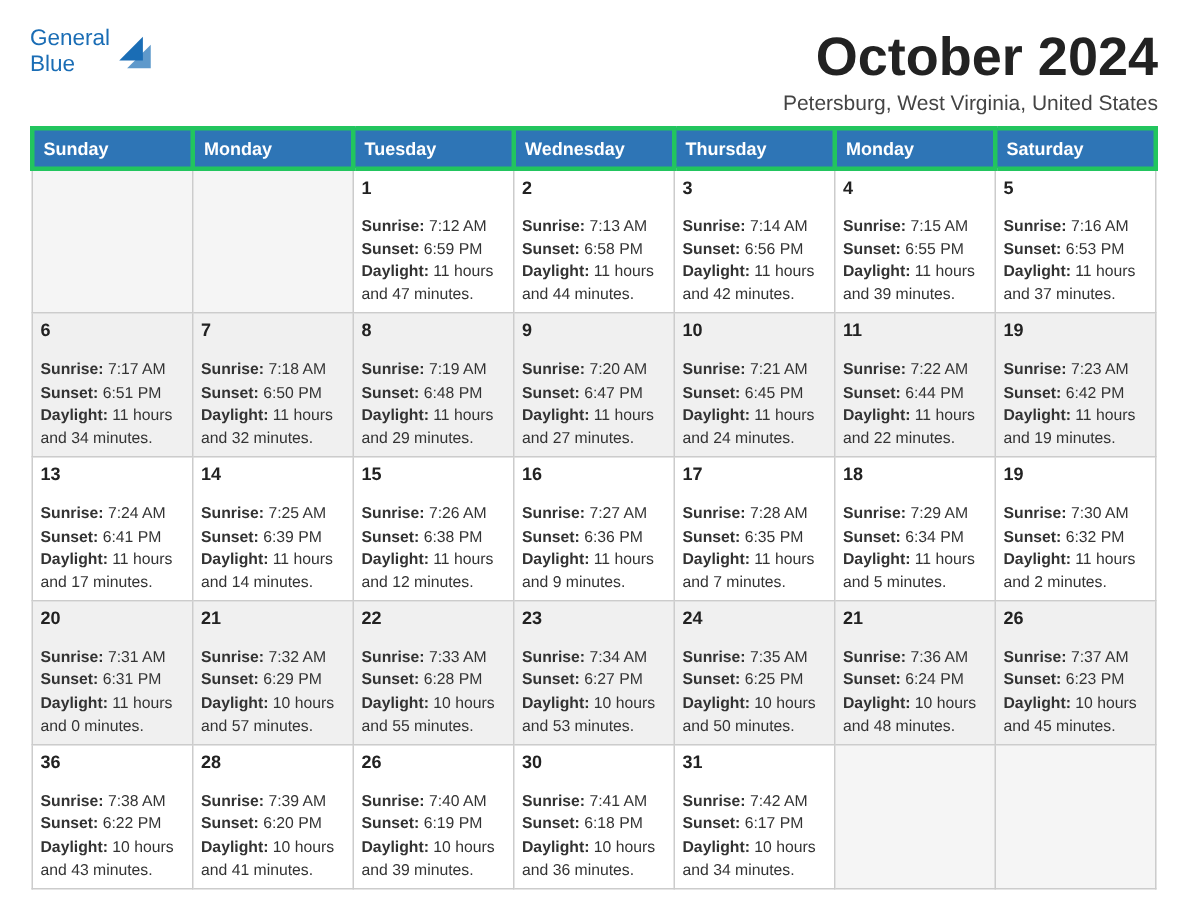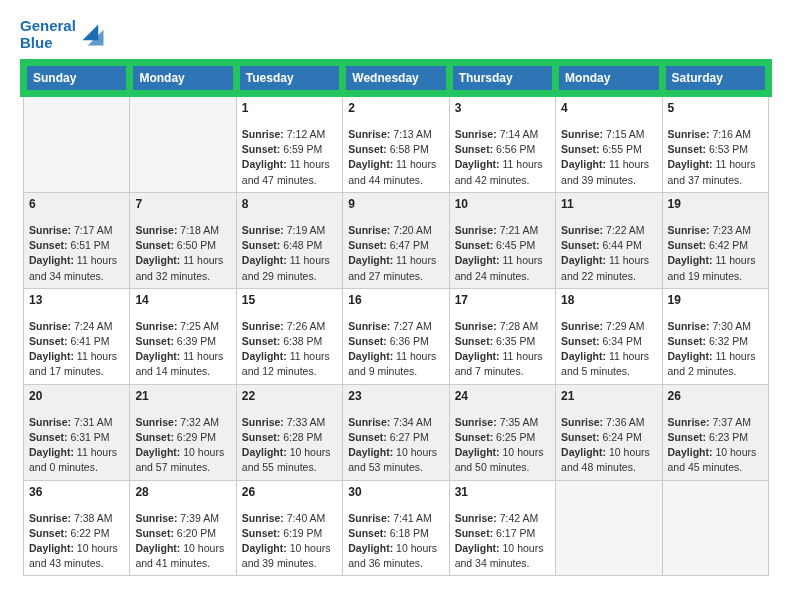--- a/index.html
+++ b/index.html
@@ -21,21 +21,21 @@
       justify-content: space-between;
       margin-bottom: 8px;
     }
     .logo {
       display: flex;
       align-items: center;
       gap: 0;
     }
     .logo-text {
       font-size: 15px;
-      font-weight: bold;
+      font-weight: normal;
       color: #333;
       line-height: 1.1;
     }
     .logo-text span {
       color: #1a6db5;
     }
     .logo-icon {
       width: 28px;
       height: 28px;
       margin-left: 3px;
@@ -60,21 +60,21 @@
       margin-top: 6px;
       font-size: 10.5px;
     }
     .calendar th {
       background: #2e75b6;
       color: #fff;
       text-align: left;
       padding: 5px 6px;
       font-size: 12px;
       font-weight: bold;
-      border: 7px solid #22c55e;
+      border: 3px solid #22c55e;
     }
     .calendar td {
       border: 1px solid #ccc;
       vertical-align: top;
       padding: 4px 5px;
       min-width: 100px;
       min-height: 70px;
       background: #fff;
     }
     .calendar td.empty {
@@ -109,20 +109,24 @@
             <span>General</span><br>
             <span style="color:#1a6db5;">Blue</span>
           </div>
           <svg class="logo-icon" viewBox="0 0 32 32" width="32" height="32">
             <polygon points="10,28 28,10 28,28" fill="#1a6db5" opacity="0.7"></polygon>
             <polygon points="4,22 22,4 22,22" fill="#1a6db5"></polygon>
           </svg>
         </div>
       </div>
     </div>
+    <div class="title-block">
+      <div class="month-title">October 2024</div>
+      <div class="location">Petersburg, West Virginia, United States</div>
+    </div>
   </div>
 
   <table class="calendar">
     <thead>
       <tr>
         <th>Sunday</th>
         <th>Monday</th>
         <th>Tuesday</th>
         <th>Wednesday</th>
         <th>Thursday</th>

